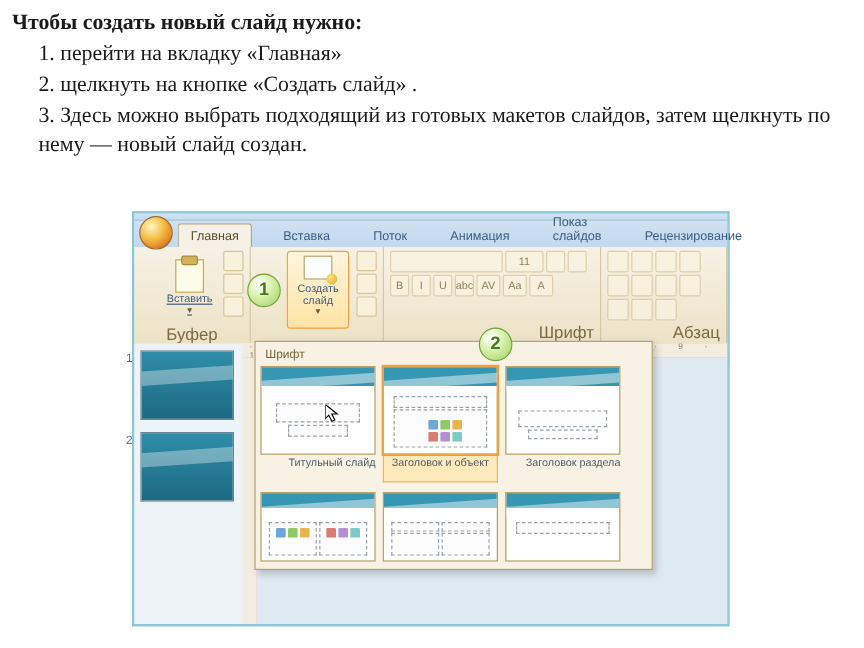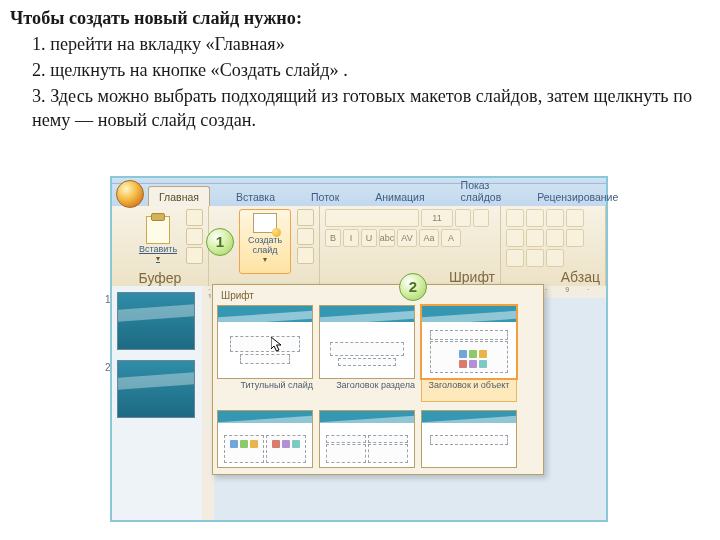--- a/index.html
+++ b/index.html
@@ -410,29 +410,20 @@
 
         <div class="layout-item">
           <div class="layout-prev">
             <div class="sw"></div>
             <div class="ph" style="left:12px; right:12px; top:30px; height:14px"></div>
             <div class="ph" style="left:22px; right:22px; top:48px; height:8px"></div>
           </div>
           <div class="layout-cap">Титульный слайд</div>
         </div>
 
-        <div class="layout-item">
-          <div class="layout-prev">
-            <div class="sw"></div>
-            <div class="ph" style="left:10px; right:10px; top:36px; height:12px"></div>
-            <div class="ph" style="left:18px; right:18px; top:52px; height:6px"></div>
-          </div>
-          <div class="layout-cap">Заголовок раздела</div>
-        </div>
-
         <div class="layout-item sel">
           <div class="layout-prev">
             <div class="sw"></div>
             <div class="ph" style="left:8px; right:8px; top:24px; height:8px"></div>
             <div class="ph" style="left:8px; right:8px; top:35px; bottom:5px">
               <div class="content-icons" style="left:28px; top:8px">
                 <div class="ci" style="background:#6fa8d8"></div>
                 <div class="ci" style="background:#8fc96a"></div>
                 <div class="ci" style="background:#e8b54c"></div>
                 <div class="ci" style="background:#d87c6f"></div>
@@ -440,20 +431,29 @@
                 <div class="ci" style="background:#7dc9c3"></div>
               </div>
             </div>
           </div>
           <div class="layout-cap">Заголовок и объект</div>
           <div class="cursor" style="left:58px; top:52px">
             <svg viewBox="0 0 12 16">
                 <path d="M0 0 L0 12 L3 9 L5.5 14 L8 13 L5.5 8 L10 8 Z" fill="#fff" stroke="#000" stroke-width="1"></path>
               </svg>
           </div>
+        </div>
+
+        <div class="layout-item">
+          <div class="layout-prev">
+            <div class="sw"></div>
+            <div class="ph" style="left:10px; right:10px; top:36px; height:12px"></div>
+            <div class="ph" style="left:18px; right:18px; top:52px; height:6px"></div>
+          </div>
+          <div class="layout-cap">Заголовок раздела</div>
         </div>
 
         <div class="layout-item">
           <div class="layout-prev" style="height:56px">
             <div class="sw"></div>
             <div class="ph" style="left:6px; top:24px; width:38px; bottom:4px">
               <div class="content-icons" style="left:5px; top:4px">
                 <div class="ci" style="background:#6fa8d8"></div>
                   <div class="ci" style="background:#8fc96a"></div>
                   <div class="ci" style="background:#e8b54c"></div>

